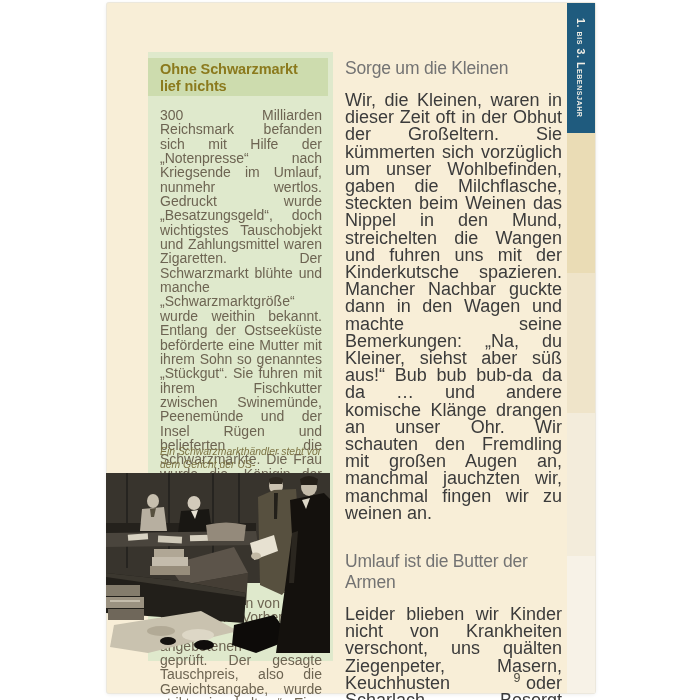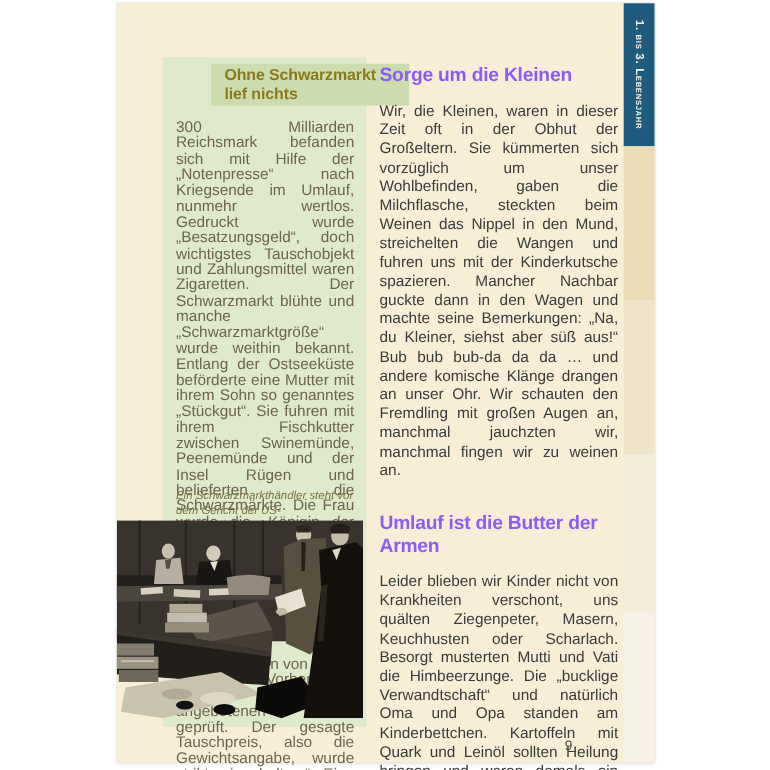--- a/index.html
+++ b/index.html
@@ -18,43 +18,43 @@
                       letter-spacing:.6px; font-variant:small-caps; white-space:nowrap; }
   .tab-b2 { position:absolute; left:460px; top:130px; width:28px; height:140px; background:#eadcb5; }
   .tab-b3 { position:absolute; left:460px; top:270px; width:28px; height:140px; background:#efe4c9; }
   .tab-b4 { position:absolute; left:460px; top:410px; width:28px; height:143px; background:#f3ecdb; }
   .tab-b5 { position:absolute; left:460px; top:553px; width:28px; height:137px; background:#f7f2e7; }
 
   
   .sidebar-box { position:absolute; left:41px; top:49px; width:185px; height:609px;
                  background:#dfe9cc; }
   .sidebar-titleband { position:absolute; left:0; top:6px; width:180px; height:38px;
-                       background:#cddcae;margin-left:44px; }
+                       background:#cddcae; }
   .sidebar-title { position:absolute; left:12px; top:3px; width:155px;
                    font-size:14.5px; font-weight:bold; line-height:1.16;
                    color:#8b7a1d; letter-spacing:-0.1px; }
   .sidebar-body { position:absolute; left:12px; top:56px; width:162px;
                   font-size:14px; line-height:14.35px; color:#6d6452;
                   text-align:justify; hyphens:auto; }
   .sidebar-body p + p { text-indent:9px; }
   .sidebar-caption { position:absolute; left:12px; top:393px; width:168px;
                      font-style:italic; font-size:10.4px; line-height:13px;
                      color:#7c7343; }
 
   
   .photo { position:absolute; left:-1px; top:470px; width:224px; height:180px;
            overflow:hidden; }
   .photo svg { display:block; width:100%; height:100%; }
 
   
   .main-col { position:absolute; left:238px; top:55px; width:217px; }
-  .main-col h2 { font-size:17.5px; font-weight:bold; color:#8b5cf6;
+  .main-col h2 { font-size:17.5px; font-weight:normal; color:#737373;
                  line-height:1.2; letter-spacing:-0.2px; margin:0 0 13px 0; }
   .main-col h2.second { margin-top:29px; }
-  .main-col p { font-size:14px; line-height:17.2px; color:#3b3b3b;
+  .main-col p { font-size:18px; line-height:17.2px; color:#3b3b3b;
                 text-align:justify; hyphens:auto; }
 
   .page-number { position:absolute; left:398px; top:668px; width:24px;
                  font-size:12.5px; color:#4c4a40; text-align:center; }
 </style>
 </head>
 <body>
 
 <div class="stage">
   <div class="page">

